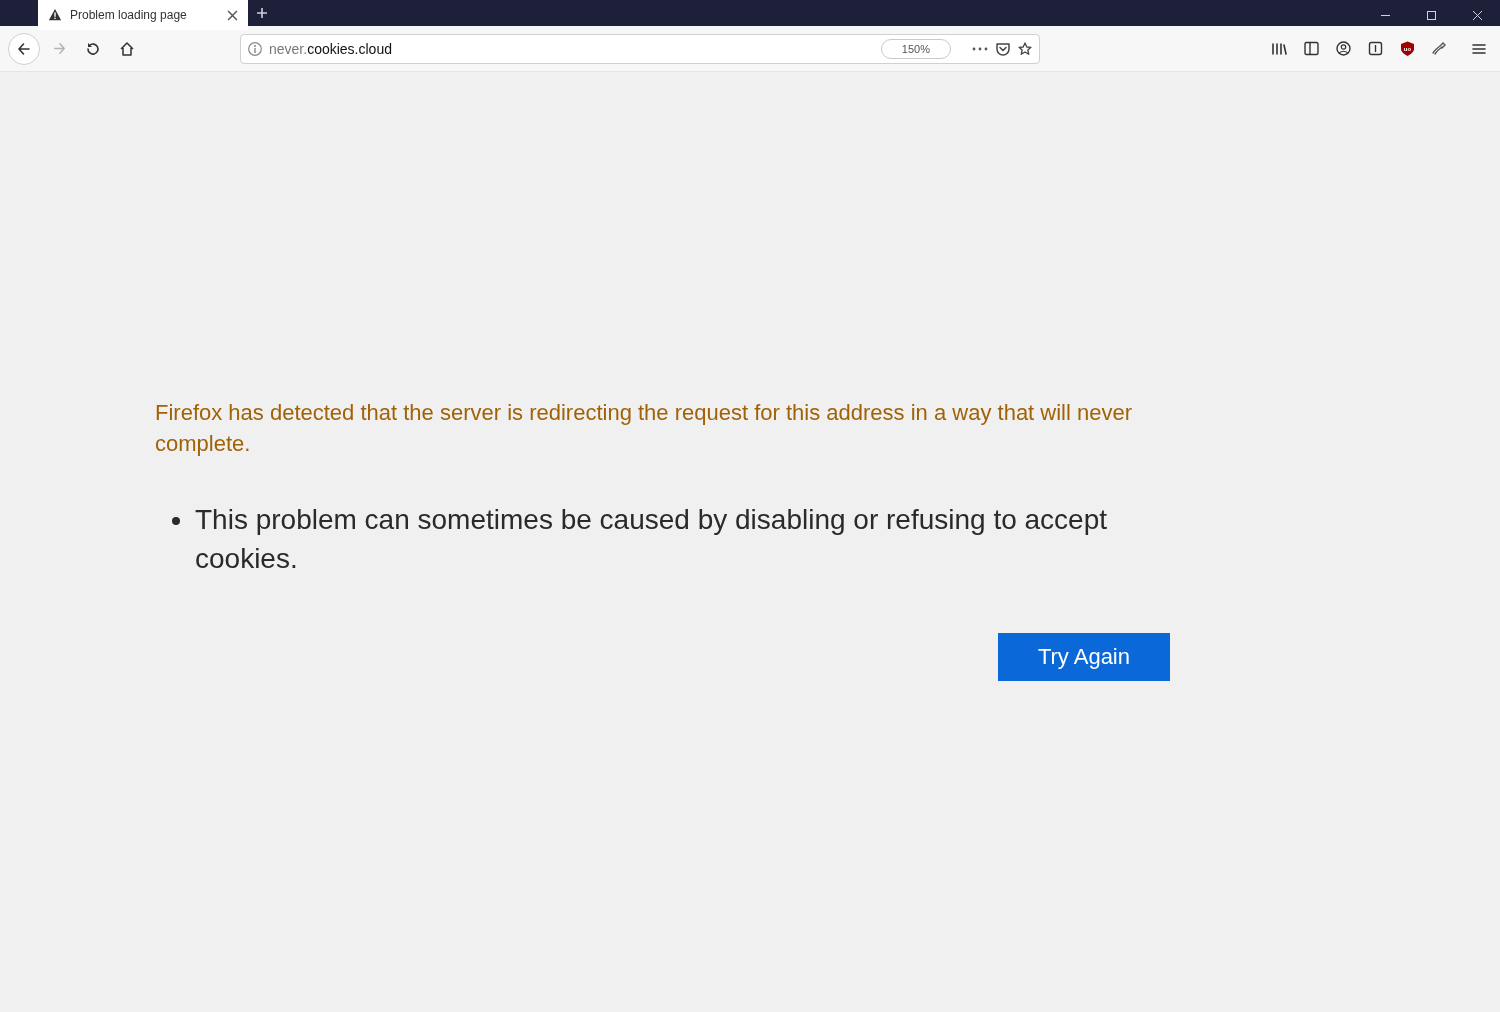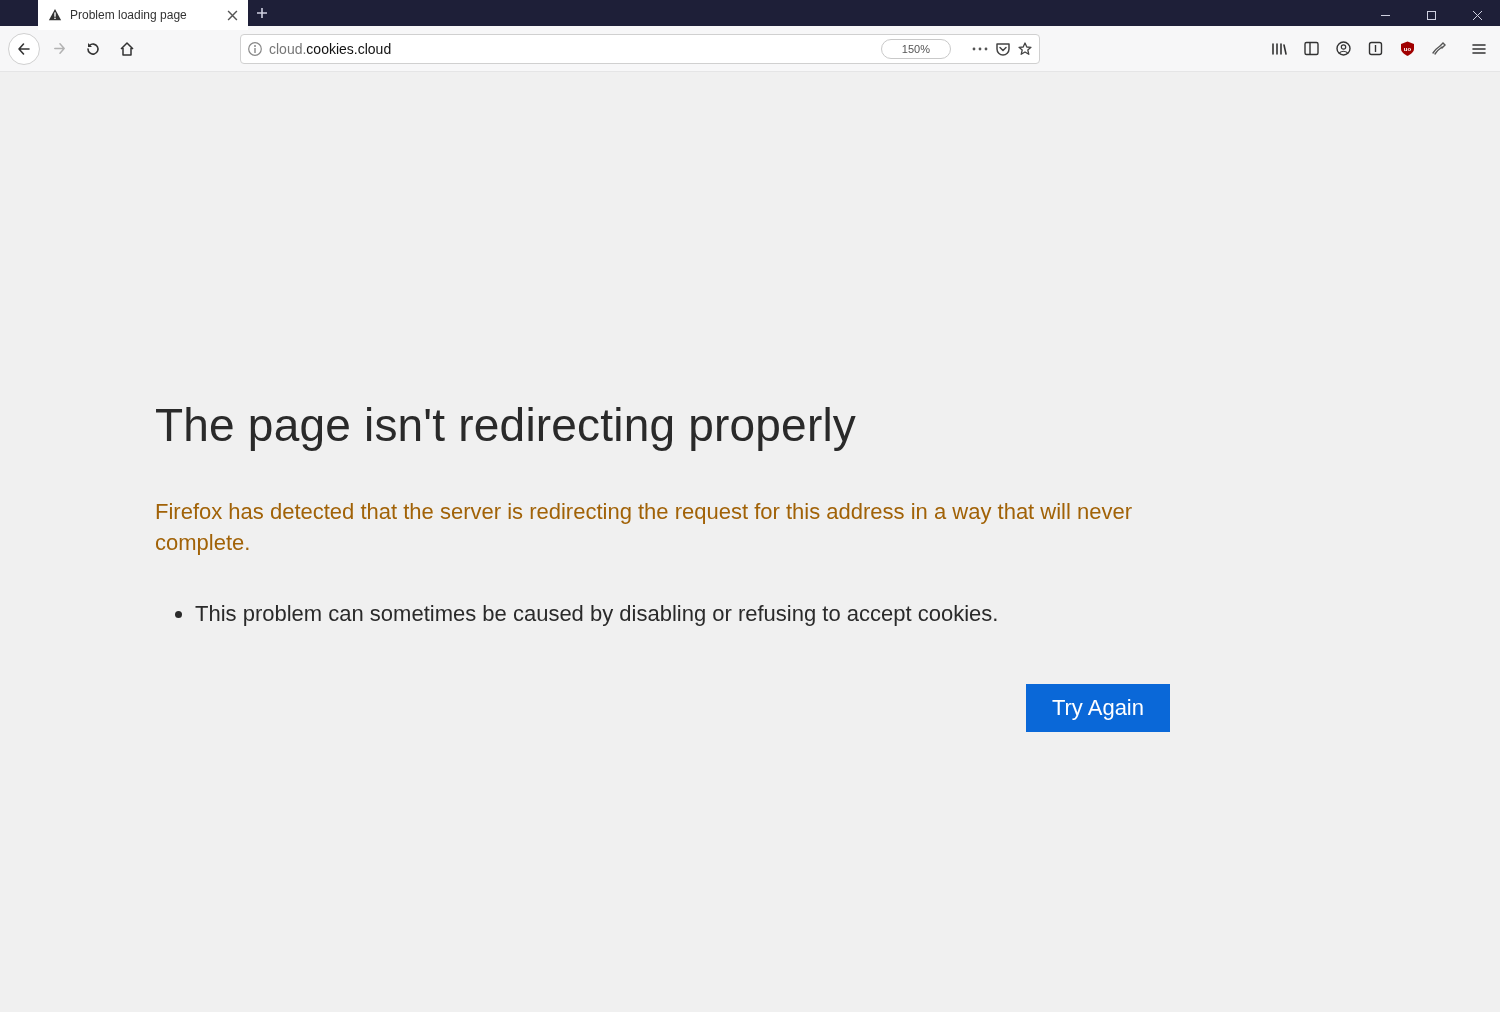--- a/index.html
+++ b/index.html
@@ -110,31 +110,31 @@
   }
   .error-desc {
     font-size: 22px;
     color: #a16207;
     margin: 0 0 40px 0;
     line-height: 1.4;
   }
   .error-list {
     margin: 0 0 55px 0;
     padding-left: 40px;
-    font-size: 22px;
+    font-size: 28px;
     color: #2a2a2a;
   }
   .error-list li { line-height: 1.4; }
   .try-btn {
     float: right;
     background: #0a68d8;
     color: #fff;
     border: none;
     font-size: 22px;
-    padding: 11px 26px;
+    padding: 11px 40px;
     cursor: pointer;
     font-family: inherit;
   }
 </style>
 </head>
 <body>
 
 <div class="tabstrip">
   <div class="tab">
     <span>
@@ -202,21 +202,21 @@
 
   <div class="urlbar">
     <span>
       <svg class="svg" width="16" height="16" viewBox="0 0 16 16">
           <circle cx="8" cy="8" r="6.3" fill="none" stroke="#888" stroke-width="1.2"></circle>
           <circle cx="8" cy="5" r="1" fill="#888"></circle>
           <rect x="7.3" y="7" width="1.4" height="5" fill="#888"></rect>
         </svg>
     </span>
     <span class="url-text">
-      <span>cloud.</span><span class="host">cookies.cloud</span>
+      <span>never.</span><span class="host">cookies.cloud</span>
     </span>
     <span class="zoom-badge">150%</span>
     <span style="width:8px"></span>
     <span>
       <svg class="svg" width="18" height="16" viewBox="0 0 18 16">
           <circle cx="3" cy="8" r="1.4" fill="#555"></circle>
           <circle cx="9" cy="8" r="1.4" fill="#555"></circle>
           <circle cx="15" cy="8" r="1.4" fill="#555"></circle>
         </svg>
     </span>
@@ -273,20 +273,19 @@
     <div class="icon-btn">
       <svg class="svg" width="16" height="16" viewBox="0 0 16 16">
           <path stroke="#333" stroke-width="1.6" stroke-linecap="round" d="M2 4 H14 M2 8 H14 M2 12 H14"></path>
         </svg>
     </div>
   </div>
 </div>
 
 <div class="content">
   <div class="error-box">
-    <h1 class="error-title">The page isn't redirecting properly</h1>
     <p class="error-desc">Firefox has detected that the server is redirecting the request for this address in a way that will never complete.</p>
     <ul class="error-list">
       <li>This problem can sometimes be caused by disabling or refusing to accept cookies.</li>
     </ul>
     <button class="try-btn">Try Again</button>
   </div>
 </div>
 
 </body></html>

